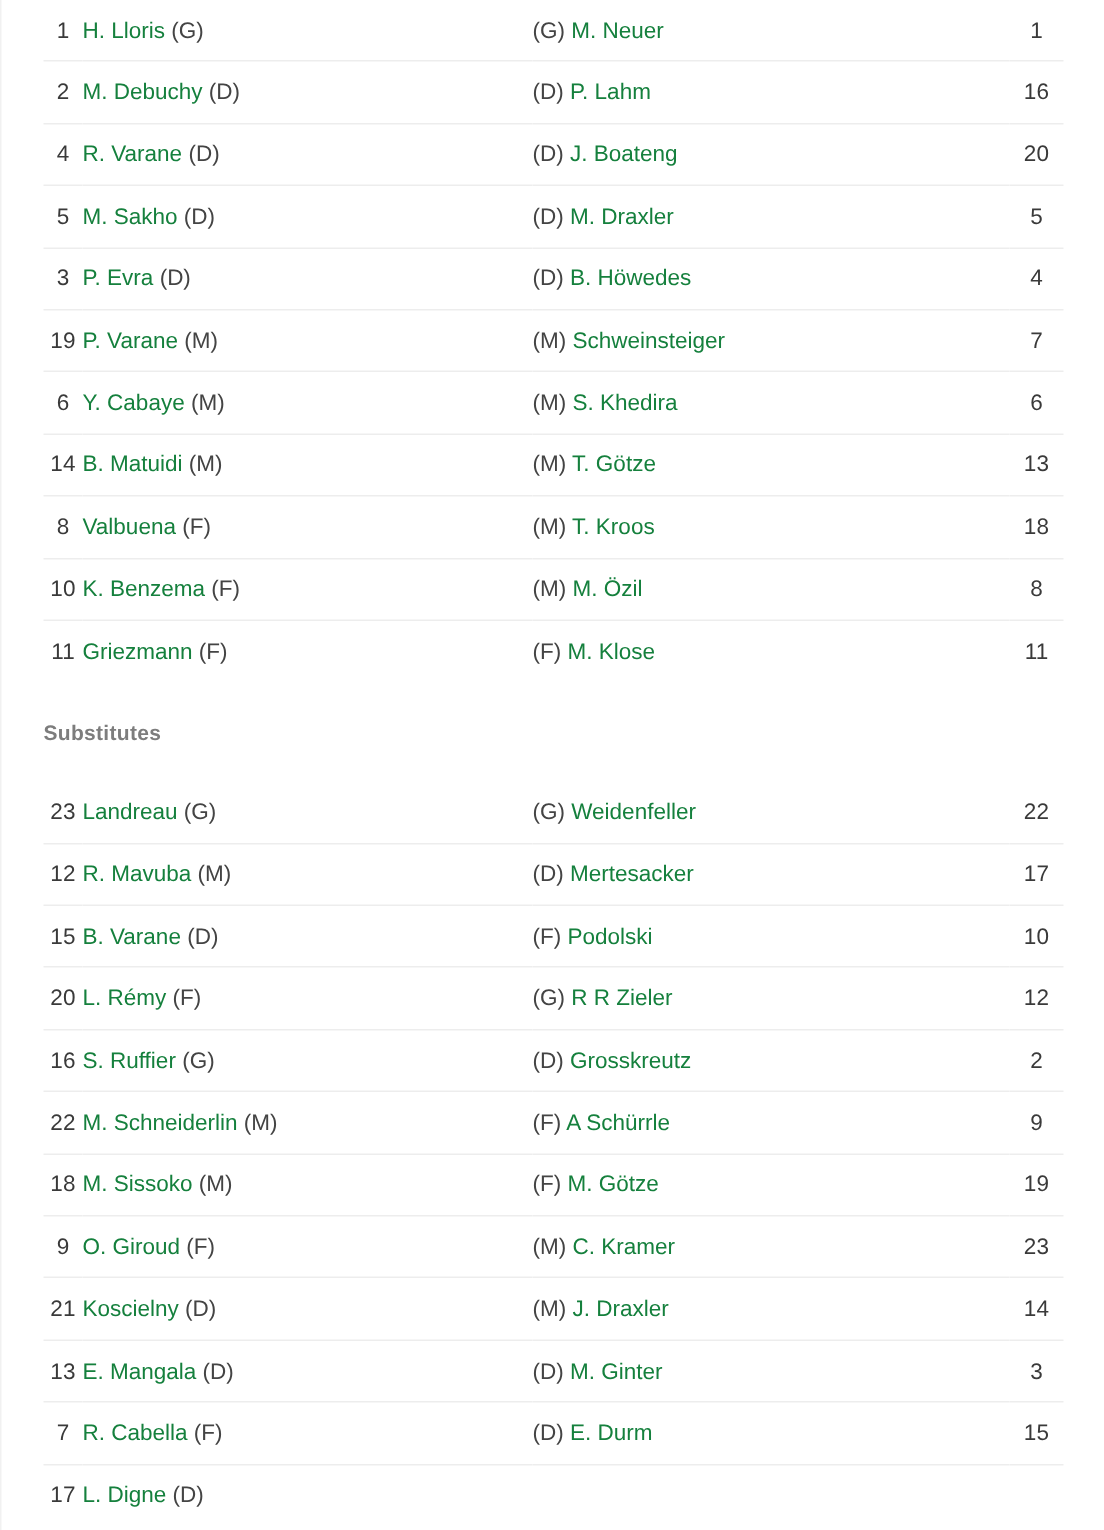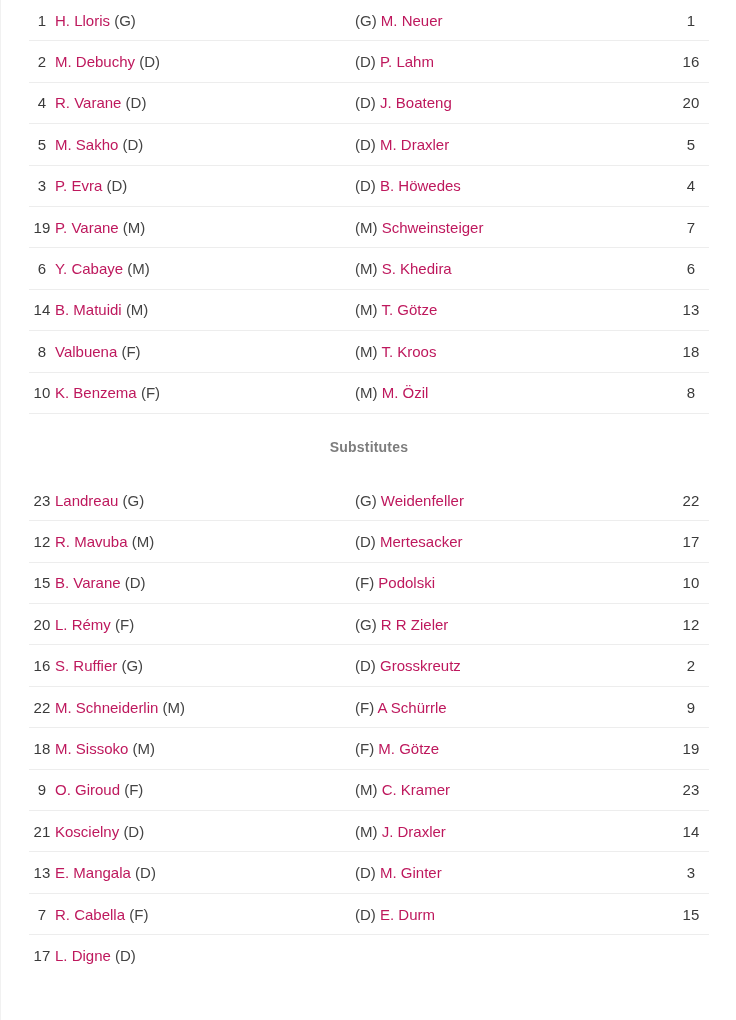--- a/index.html
+++ b/index.html
@@ -56,31 +56,31 @@
   }
   .home-name {
     text-align: left;
     padding-left: 16px;
   }
   .away-name {
     text-align: left;
     padding-right: 14px;
   }
   .pname {
-    color: #be185d;
+    color: #15803d;
     font-size: 15px;
   }
   .ppos {
     color: #444444;
     font-size: 15px;
   }
   .section-head-row td {
     height: 66px;
     border-bottom: none !important;
-    text-align: center;
+    text-align: left;
     vertical-align: middle;
   }
   .section-head {
     display: inline-block;
     font-size: 14px;
     font-weight: bold;
     color: #7d7d7d;
     letter-spacing: 0.2px;
   }
 </style>
@@ -149,20 +149,26 @@
           <td class="home-name"><span class="pname">Valbuena</span> <span class="ppos">(F)</span></td>
           <td class="away-name"><span class="ppos">(M)</span> <span class="pname">T. Kroos</span></td>
           <td class="num away-num">18</td>
         </tr>
         <tr class="player-row">
           <td class="num home-num">10</td>
           <td class="home-name"><span class="pname">K. Benzema</span> <span class="ppos">(F)</span></td>
           <td class="away-name"><span class="ppos">(M)</span> <span class="pname">M. Özil</span></td>
           <td class="num away-num">8</td>
         </tr>
+        <tr class="player-row no-rule">
+          <td class="num home-num">11</td>
+          <td class="home-name"><span class="pname">Griezmann</span> <span class="ppos">(F)</span></td>
+          <td class="away-name"><span class="ppos">(F)</span> <span class="pname">M. Klose</span></td>
+          <td class="num away-num">11</td>
+        </tr>
         <tr class="section-head-row">
           <td colspan="4"><span class="section-head">Substitutes</span></td>
         </tr>
         <tr class="player-row">
           <td class="num home-num">23</td>
           <td class="home-name"><span class="pname">Landreau</span> <span class="ppos">(G)</span></td>
           <td class="away-name"><span class="ppos">(G)</span> <span class="pname">Weidenfeller</span></td>
           <td class="num away-num">22</td>
         </tr>
         <tr class="player-row">

